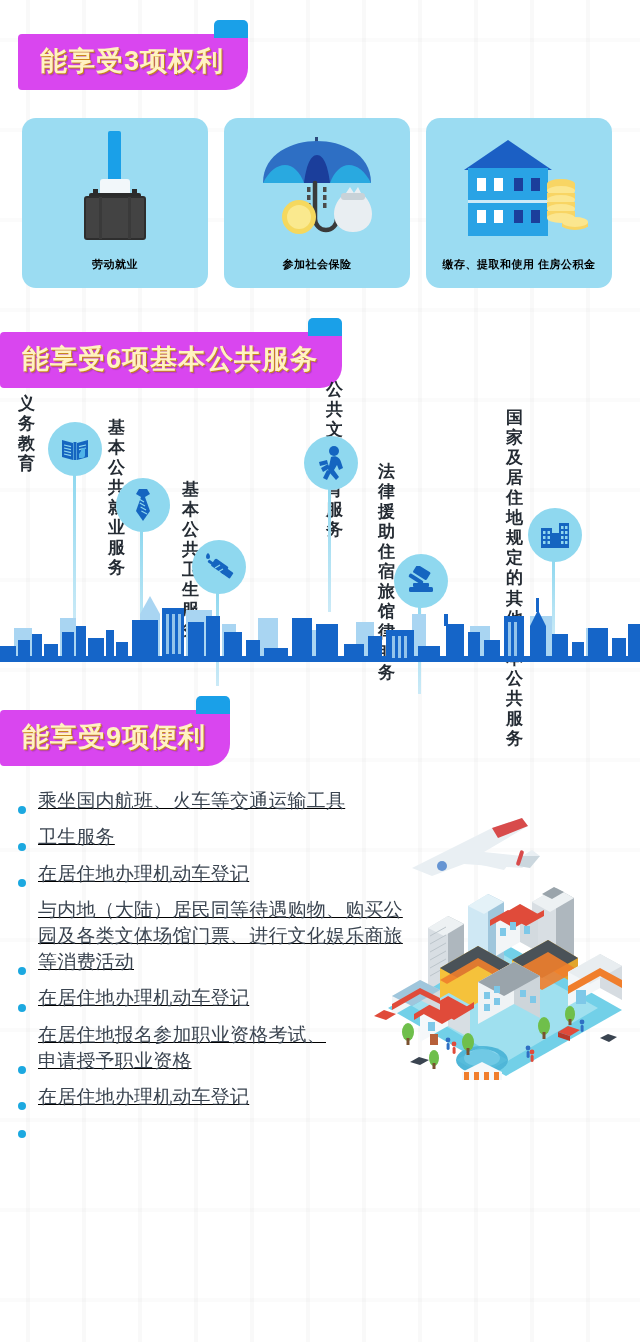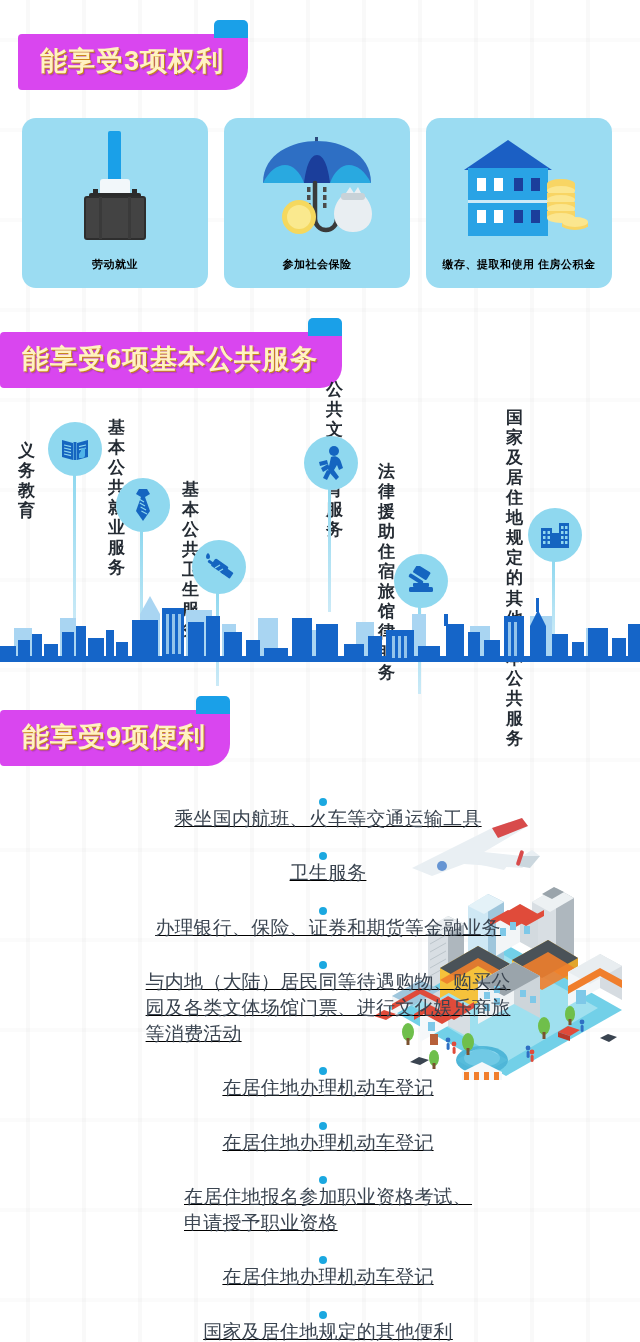--- a/index.html
+++ b/index.html
@@ -101,23 +101,22 @@
     width: 3px;
     background: linear-gradient(180deg, #8FD8EF, #cbeaf7);
   }
   
   .skyline { position: absolute; left: 0; bottom: 0; width: 640px; height: 74px; }
 
   
   #section-conveniences { padding: 48px 0 0 0; position: relative; text-decoration: underline; }
   .bullets { padding: 22px 0 0 16px; position: relative; z-index: 3; }
   .bullet {
-    display: flex; align-items: center;
+    display: flex; align-items: flex-end;
     margin-bottom: 10px;
-    flex-direction: column;
   }
   .bullet .dot {
     width: 8px; height: 8px; border-radius: 50%;
     background: #1BA8E0; margin: 10px 12px 0 2px; flex: none;
   }
   .bullet .txt {
     color: #3A4450; font-size: 19px; line-height: 1.38;
     max-width: 430px; white-space: pre-line; letter-spacing: .2px;
   }
   #city-illustration {
@@ -226,21 +225,21 @@
   </section>
 
   <section id="section-services">
     <div class="banner-wrap">
       <div class="banner">能享受6项基本公共服务</div>
     </div>
 
     <div class="pins">
 
       <div class="pin" style="left:18px; top:0;">
-        <div class="pin-label" style="left:0px; top:0px;margin-top:47px;">义务教育</div>
+        <div class="pin-label" style="left:0px; top:0px;">义务教育</div>
         <div class="bubble" style="left:30px; top:28px;">
           <svg width="32" height="28" viewBox="0 0 32 28">
             <path d="M3 5 L14 8 V25 L3 22 Z" fill="#1565C0"></path>
             <path d="M29 5 L18 8 V25 L29 22 Z" fill="#1565C0"></path>
             <rect x="14.5" y="7" width="3" height="18" fill="#1565C0"></rect>
             <g stroke="#8FD8EF" stroke-width="1.2">
               <line x1="5" y1="10" x2="12" y2="11.6"></line>
                 <line x1="5" y1="13" x2="12" y2="14.6"></line>
               <line x1="5" y1="16" x2="12" y2="17.6"></line>
                 <line x1="5" y1="19" x2="12" y2="20.6"></line>
@@ -580,45 +579,40 @@
       <div class="bullet">
         <span class="dot"></span>
         <span class="txt">乘坐国内航班、火车等交通运输工具</span>
       </div>
       <div class="bullet">
         <span class="dot"></span>
         <span class="txt">卫生服务</span>
       </div>
       <div class="bullet">
         <span class="dot"></span>
-        <span class="txt">办理银行、保险、证券和期货等金融业务</span>
+        <span class="txt">在居住地办理机动车登记</span>
       </div>
       <div class="bullet">
         <span class="dot"></span>
         <span class="txt">与内地（大陆）居民同等待遇购物、购买公
 园及各类文体场馆门票、进行文化娱乐商旅
 等消费活动</span>
       </div>
       <div class="bullet">
         <span class="dot"></span>
         <span class="txt">在居住地办理机动车登记</span>
       </div>
       <div class="bullet">
         <span class="dot"></span>
-        <span class="txt">在居住地办理机动车登记</span>
-      </div>
-      <div class="bullet">
-        <span class="dot"></span>
         <span class="txt">在居住地报名参加职业资格考试、
 申请授予职业资格</span>
       </div>
       <div class="bullet">
         <span class="dot"></span>
         <span class="txt">在居住地办理机动车登记</span>
       </div>
       <div class="bullet">
         <span class="dot"></span>
-        <span class="txt">国家及居住地规定的其他便利</span>
       </div>
     </div>
   </section>
 
 </div>
 
 </body></html>

